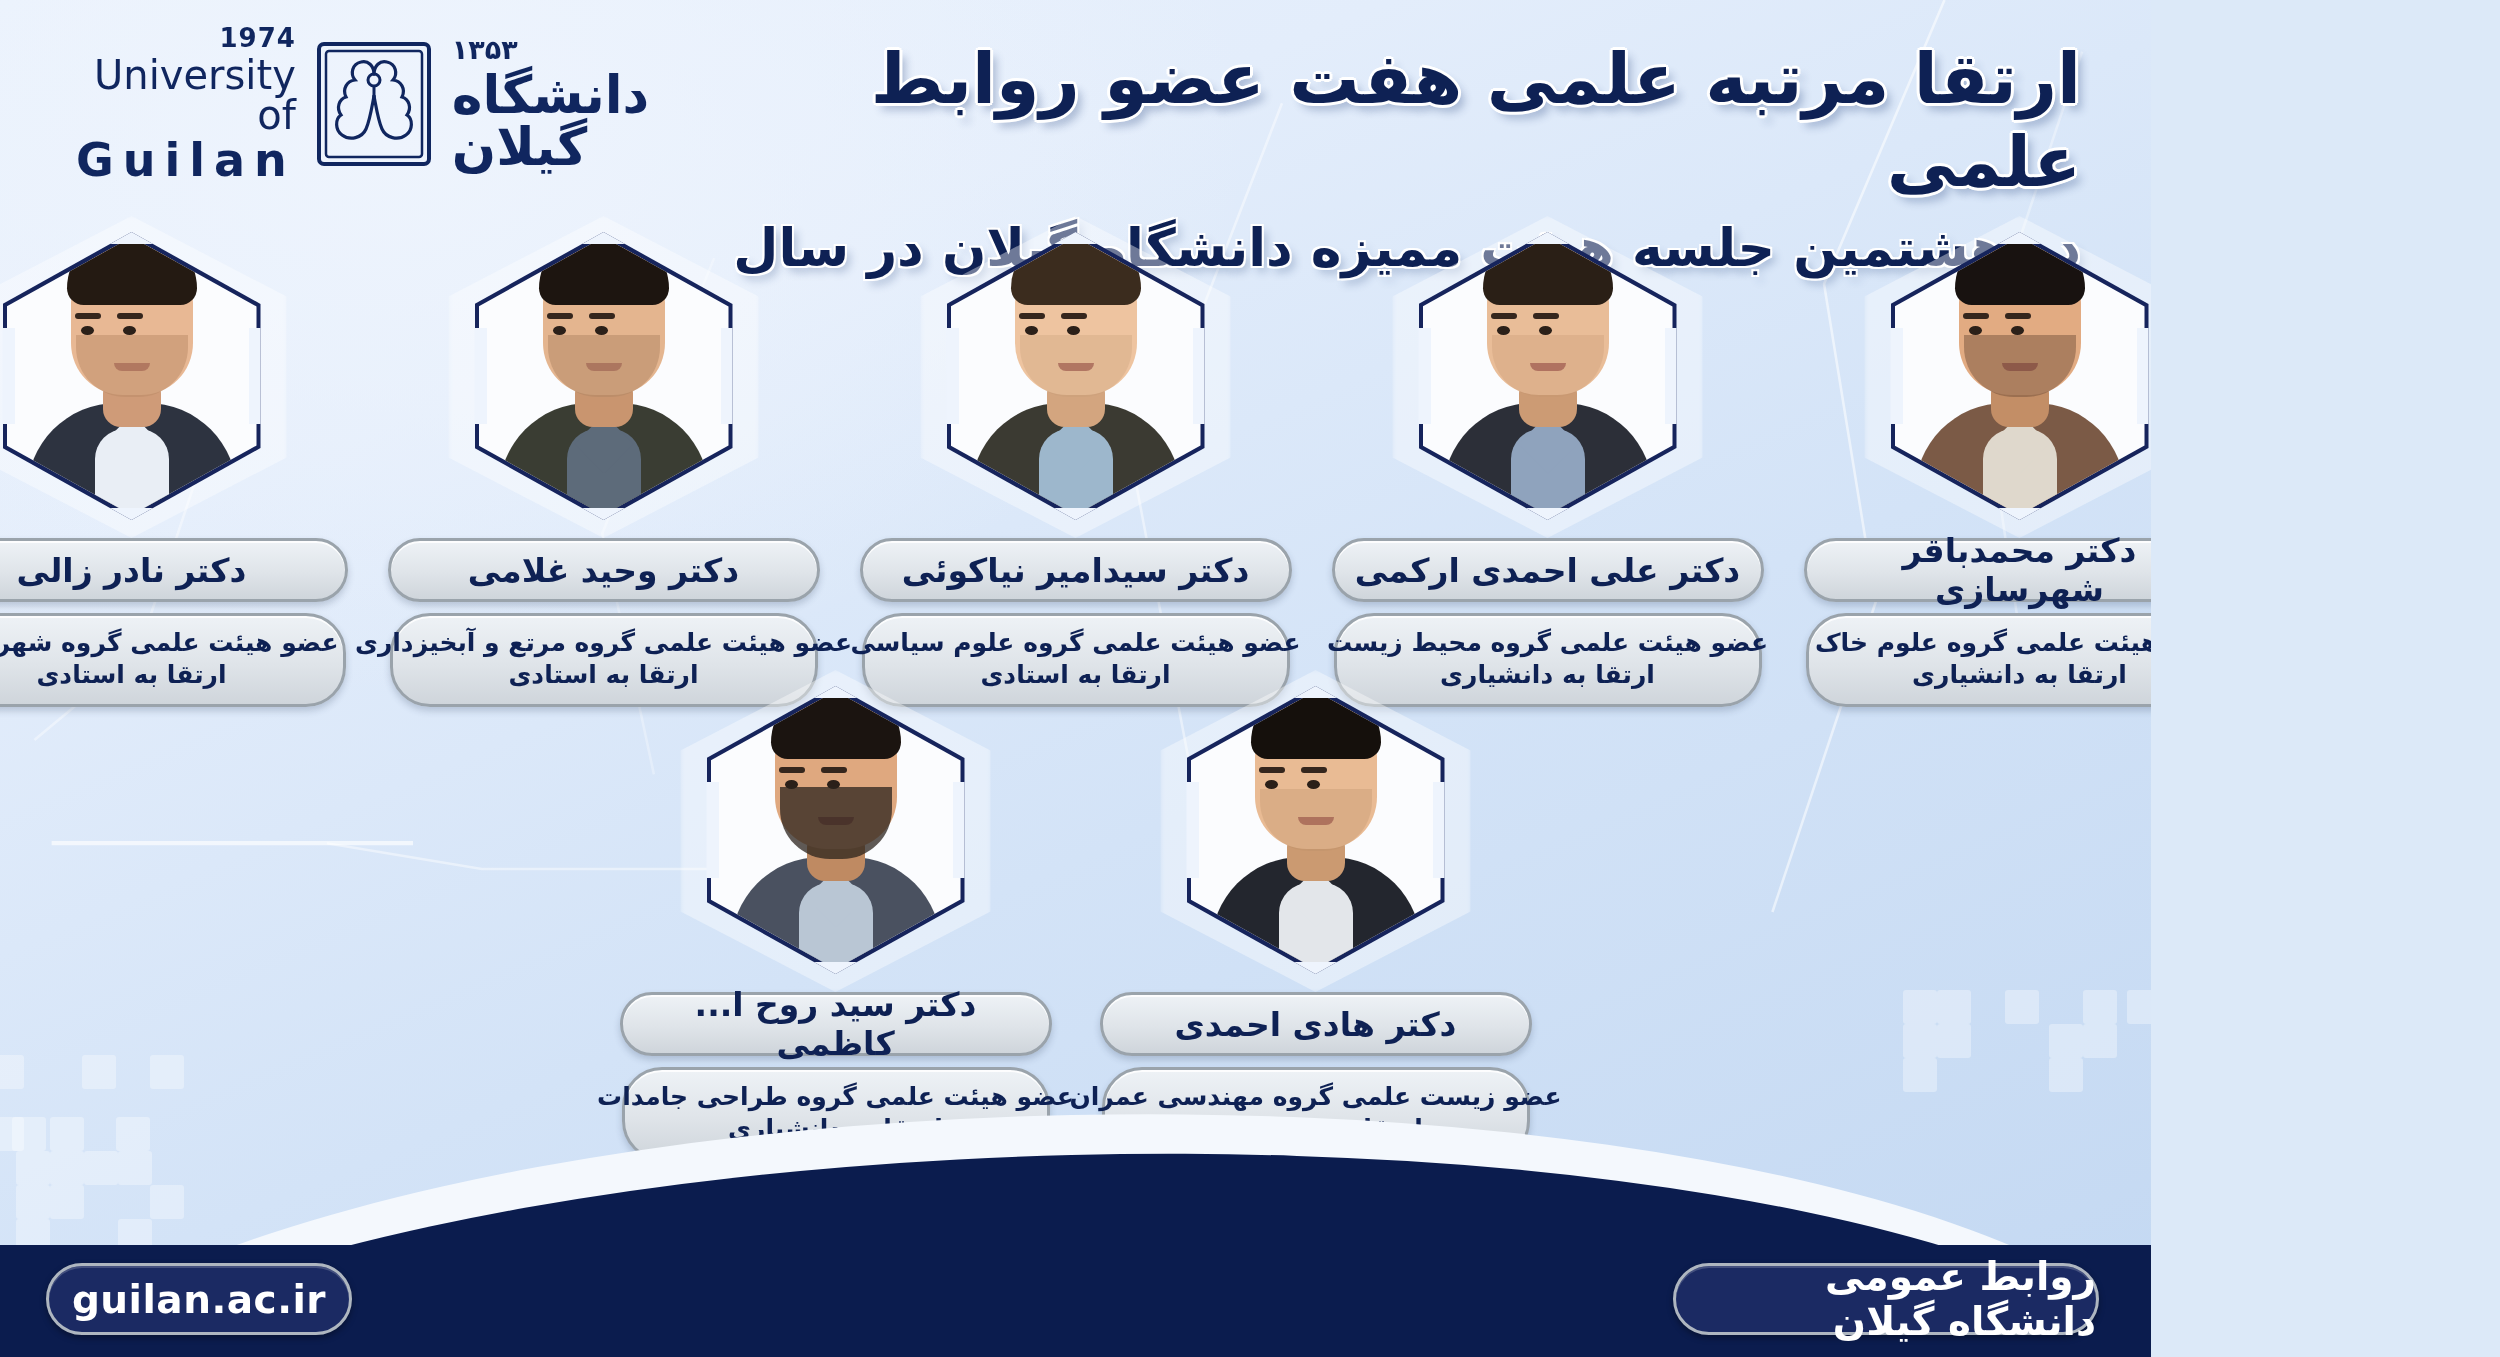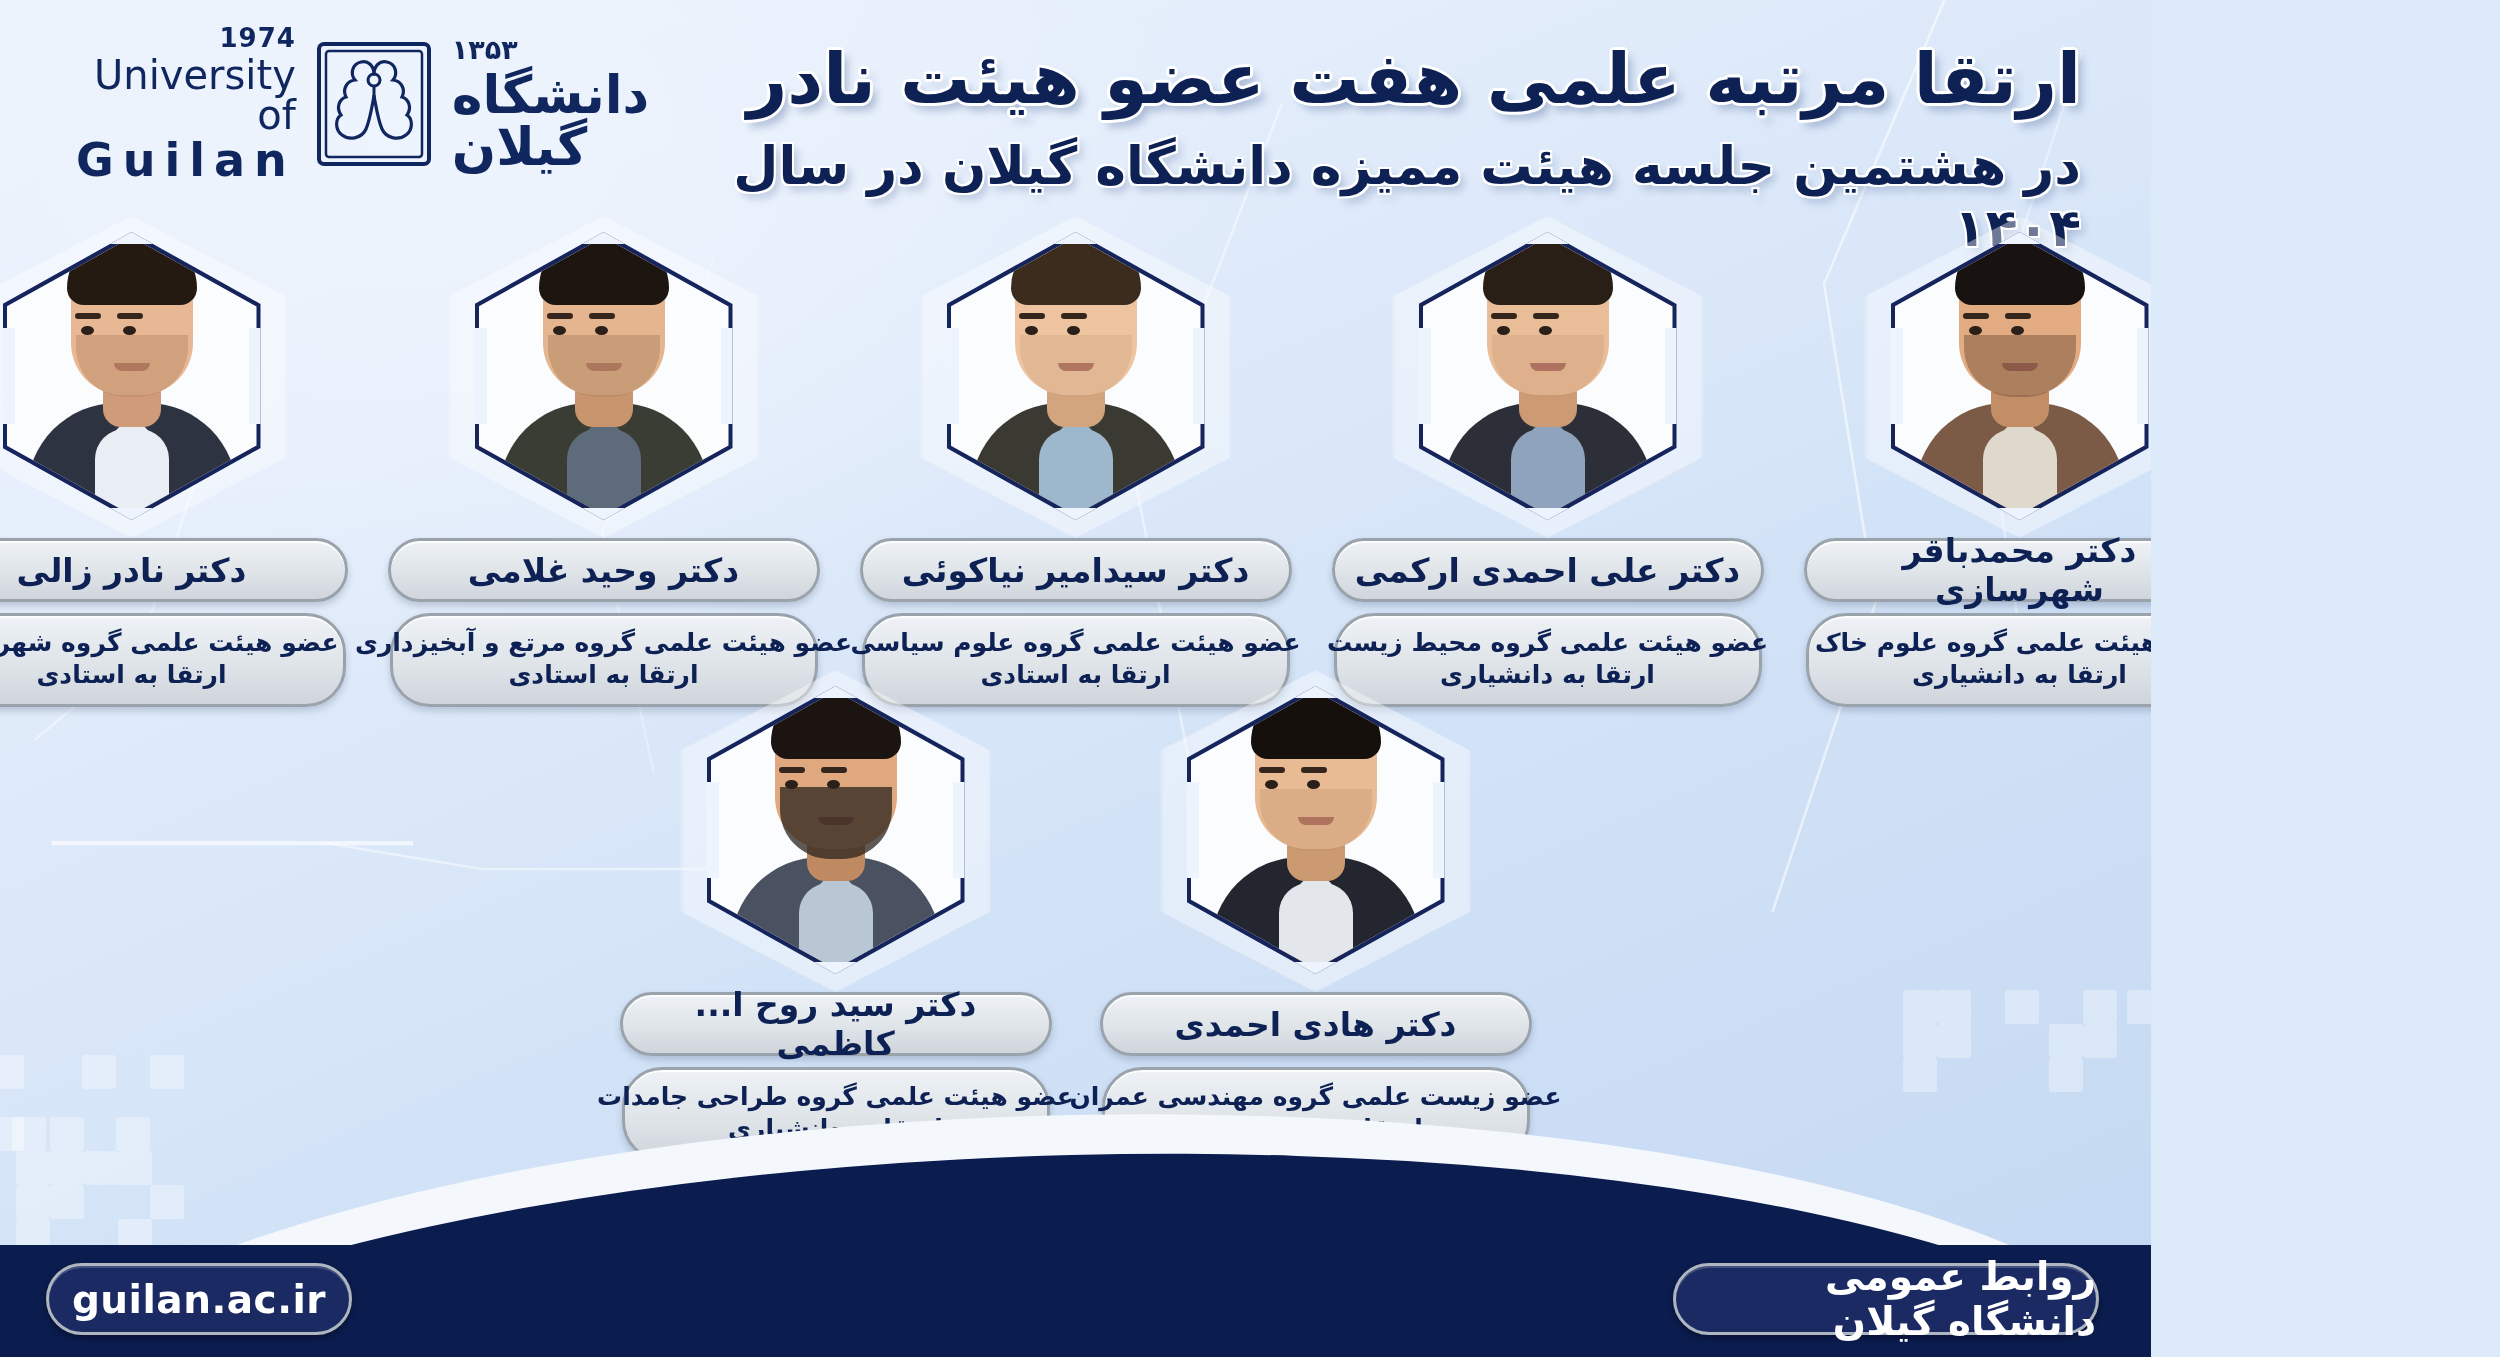--- a/index.html
+++ b/index.html
@@ -197,21 +197,21 @@
       <circle cx="60" cy="40" r="6" fill="none" stroke="#10265f" stroke-width="3"></circle>
       <path d="M60 46 L60 58" stroke="#10265f" stroke-width="3"></path>
     </svg>
     <div class="logo-fa">
       <div class="logo-fa-year">۱۳۵۳</div>
       <div class="logo-fa-name">دانشگاه گیلان</div>
     </div>
   </div>
 
   <div class="headings">
-    <div class="title">ارتقا مرتبه علمی هفت عضو هیئت نادر</div>
+    <div class="title">ارتقا مرتبه علمی هفت عضو روابط علمی</div>
     <div class="subtitle">در هشتمین جلسه هیئت ممیزه دانشگاه گیلان در سال ۱۴۰۴</div>
   </div>
 
   <div class="row row-top">
 
     <div class="card">
       <div class="hexwrap">
         <div class="hex-glow"></div>
         <div class="hex-outline"></div>
         <div class="hex-inner">

